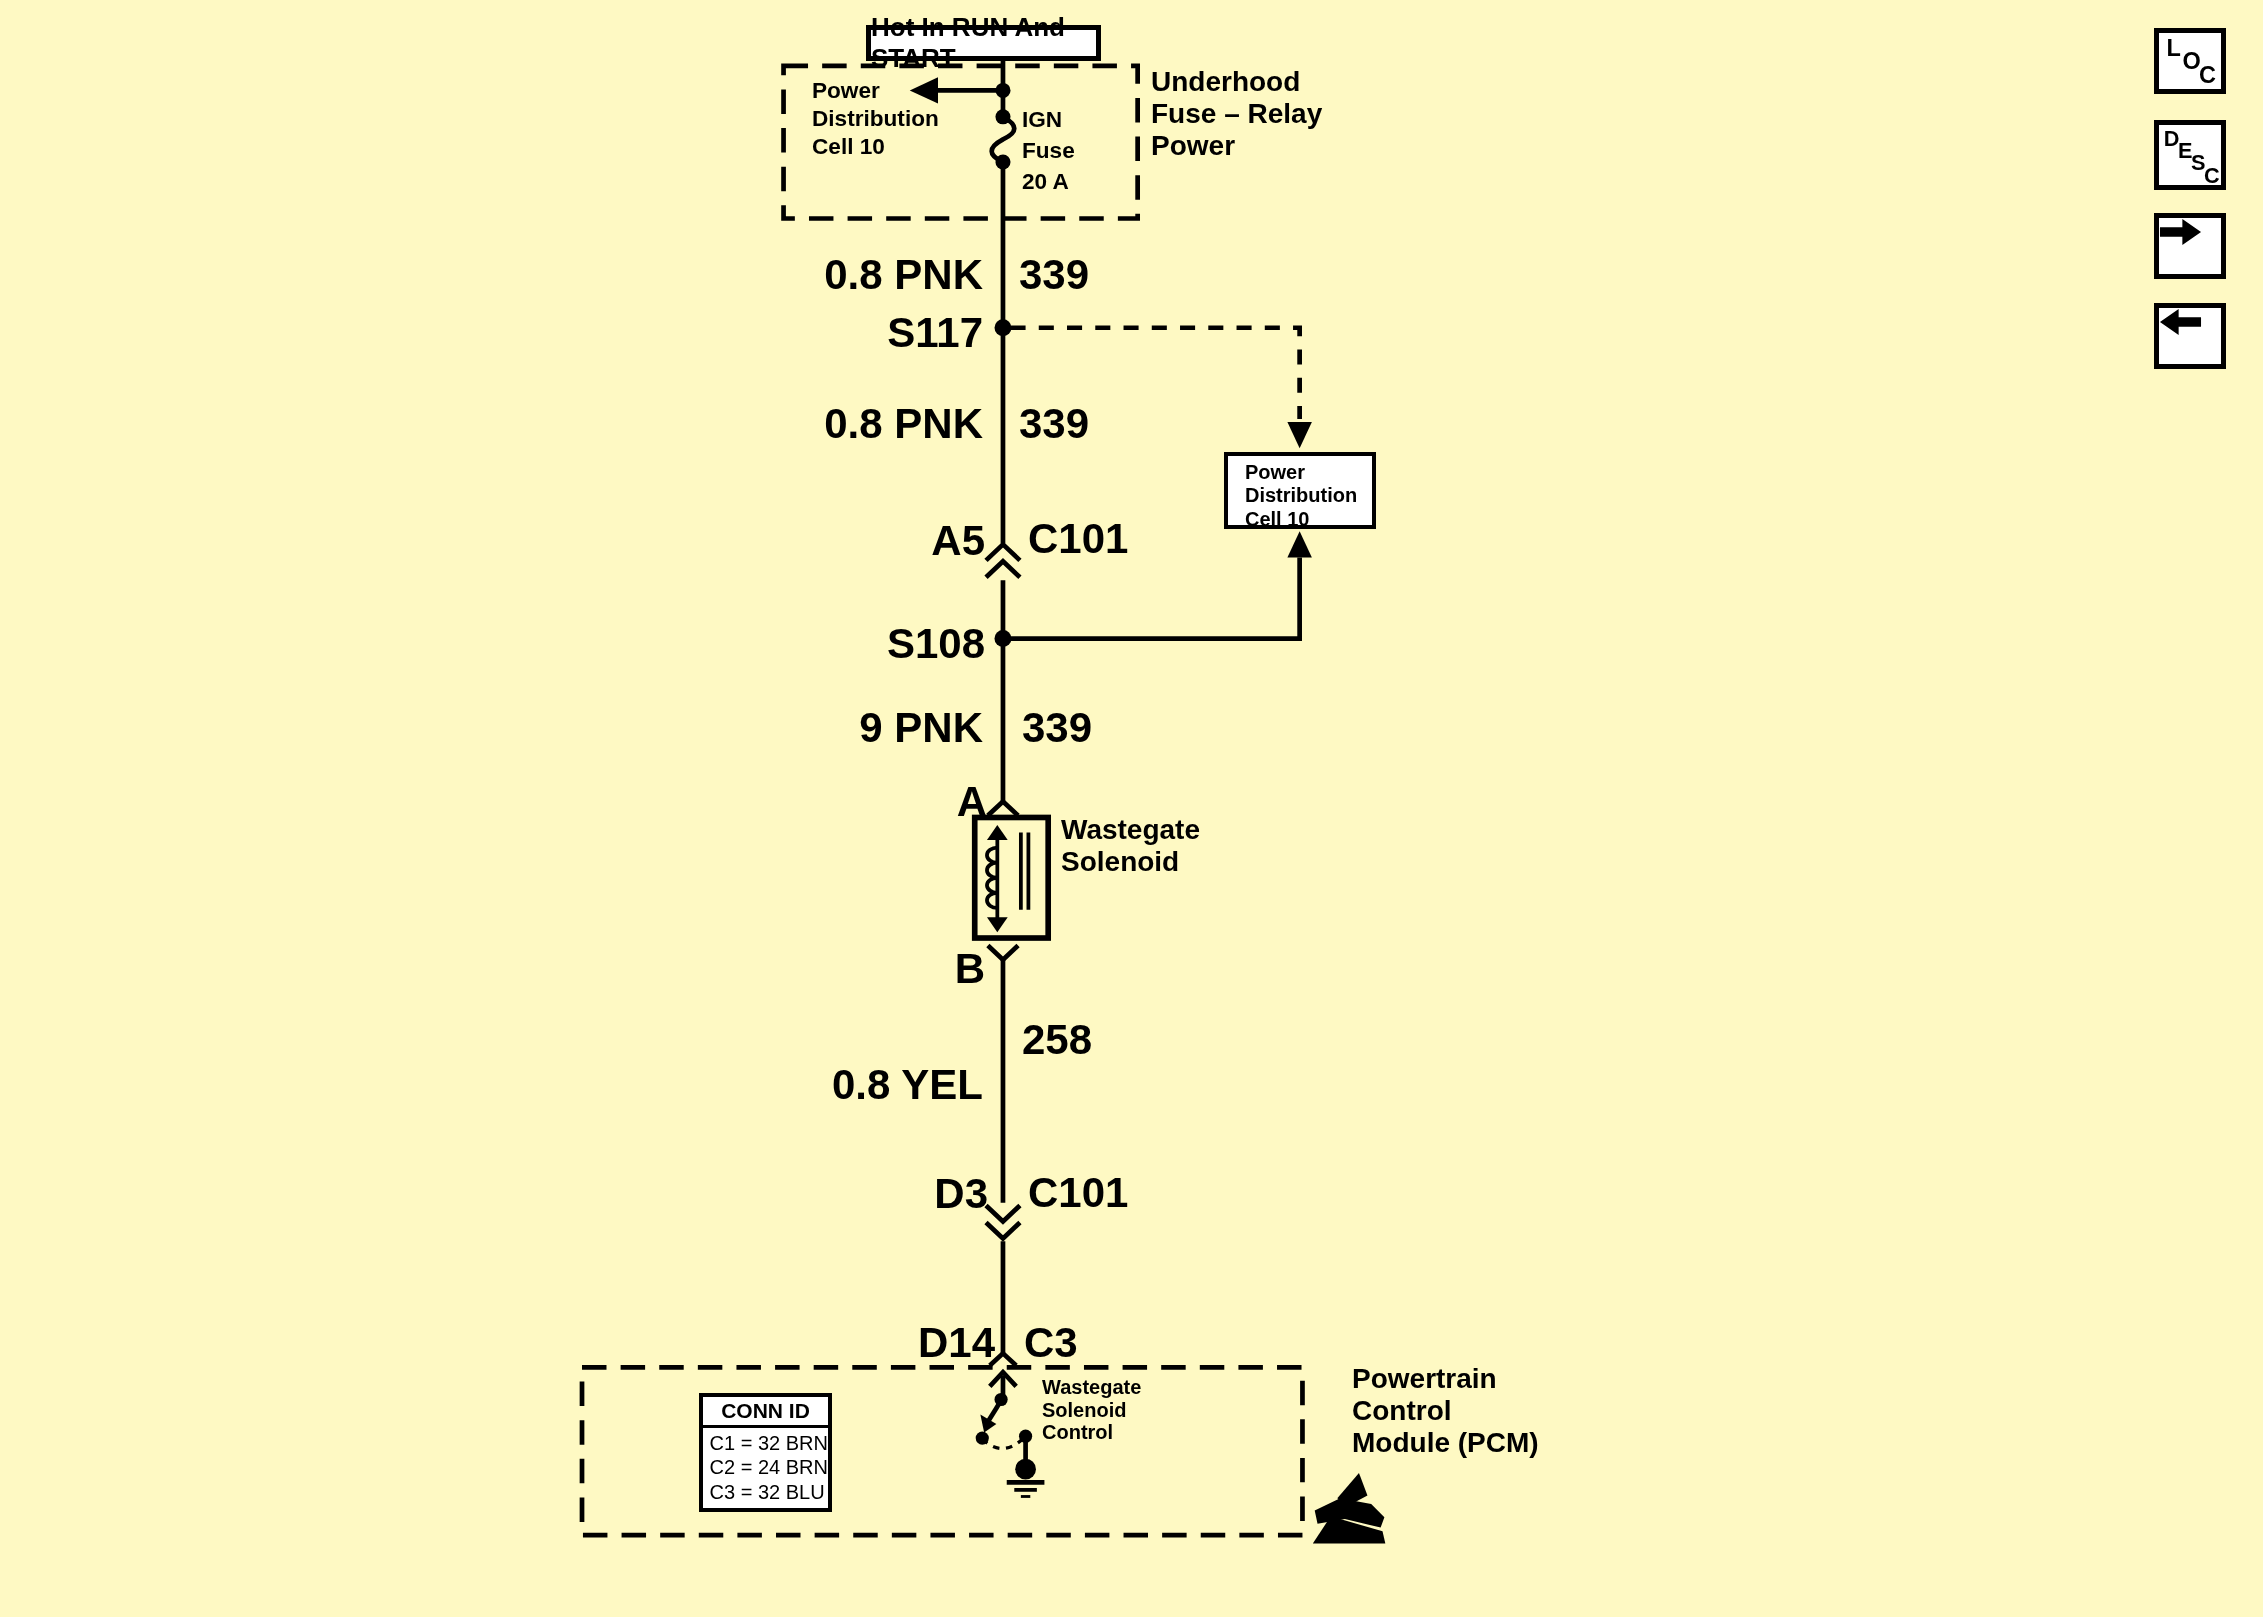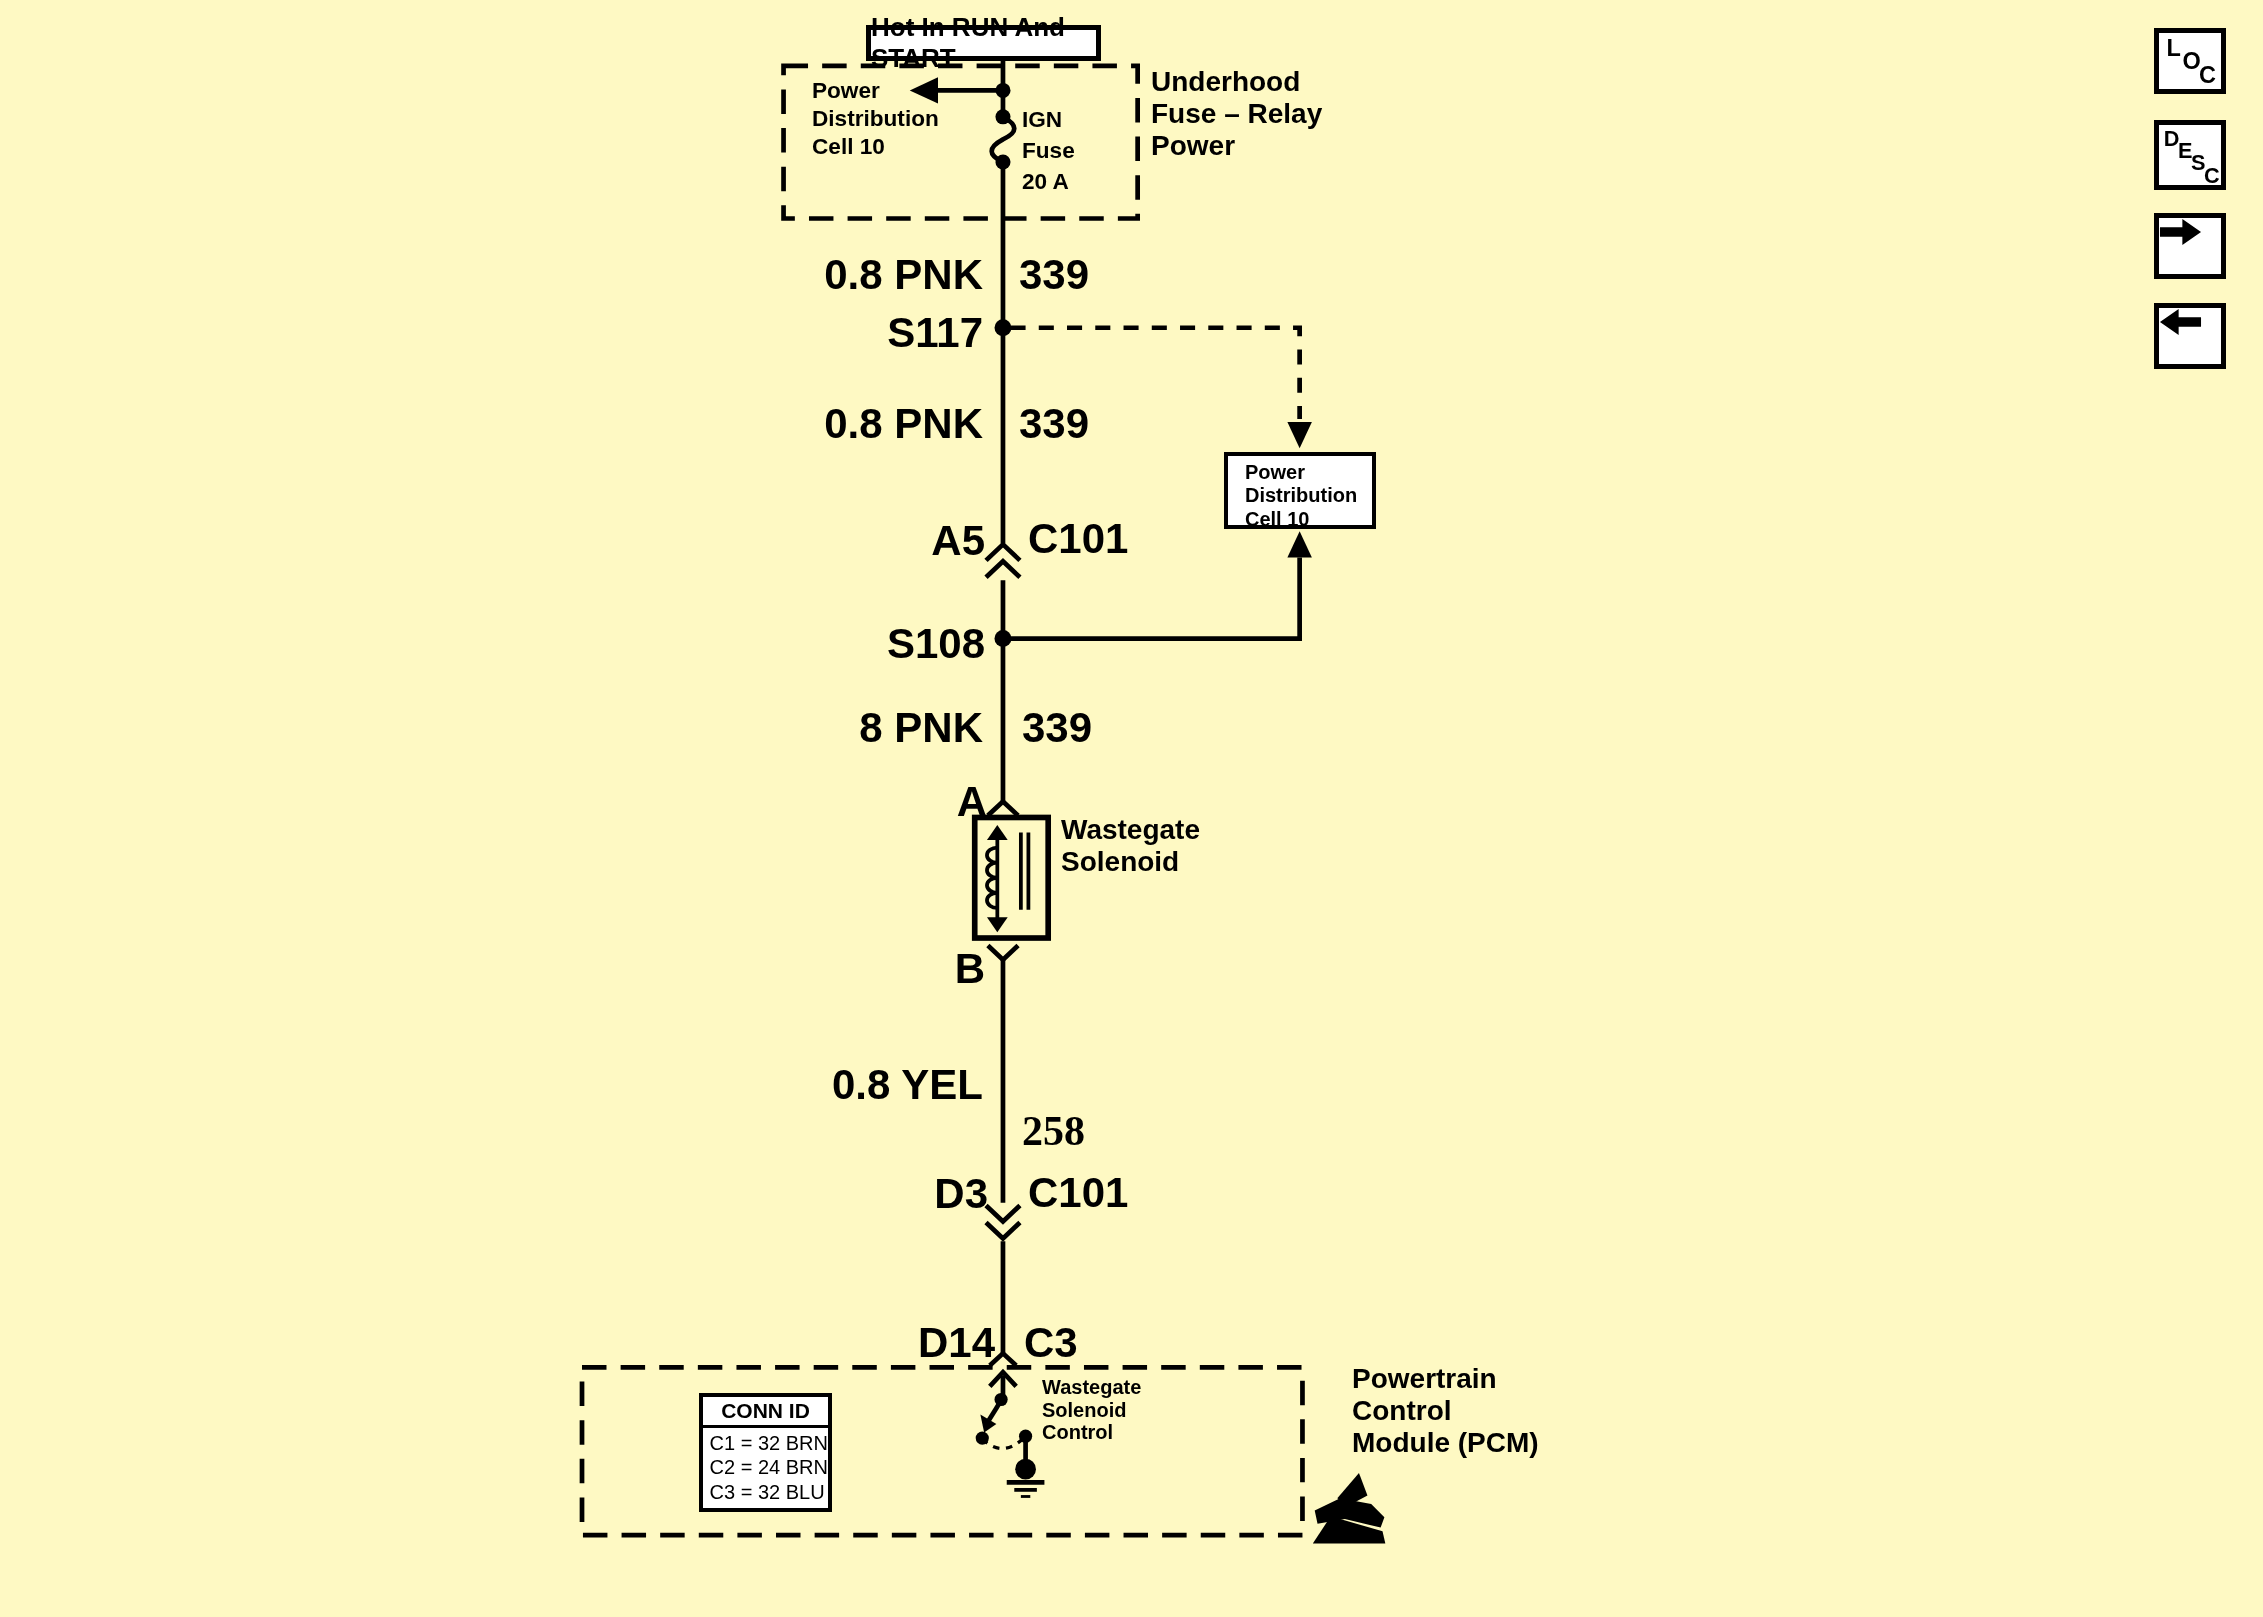--- a/index.html
+++ b/index.html
@@ -168,28 +168,28 @@
   <div class="lbl big r" style="left:798px;top:309px;width:185px;">S117</div>
 
   <div class="lbl big r" style="left:798px;top:400px;width:185px;">0.8 PNK</div>
   <div class="lbl big" style="left:1019px;top:400px;">339</div>
 
   <div class="lbl big r" style="left:798px;top:517px;width:187px;">A5</div>
   <div class="lbl big" style="left:1028px;top:515px;">C101</div>
 
   <div class="lbl big r" style="left:798px;top:620px;width:187px;">S108</div>
 
-  <div class="lbl big r" style="left:798px;top:704px;width:185px;">8 PNK</div>
+  <div class="lbl big r" style="left:798px;top:704px;width:185px;">9 PNK</div>
   <div class="lbl big" style="left:1022px;top:704px;">339</div>
 
   <div class="lbl big r" style="left:798px;top:778px;width:189px;">A</div>
   <div class="lbl big r" style="left:798px;top:945px;width:187px;">B</div>
 
   <div class="lbl big r" style="left:798px;top:1061px;width:185px;">0.8 YEL</div>
-  <div class="lbl big" style="left:1022px;top:1107px;font-family:Liberation Serif, serif;">258</div>
+  <div class="lbl big" style="left:1022px;top:1016px;">258</div>
 
   <div class="lbl big r" style="left:798px;top:1170px;width:190px;">D3</div>
   <div class="lbl big" style="left:1028px;top:1169px;">C101</div>
 
   <div class="lbl big r" style="left:798px;top:1319px;width:197px;">D14</div>
   <div class="lbl big" style="left:1024px;top:1319px;">C3</div>
 
   <div class="navbtn" style="top:28px;">
     <span class="stair" style="left:7.5px;top:1.9px;font-size:23.5px;">L</span>
     <span class="stair" style="left:23.5px;top:15px;font-size:23.5px;">O</span>

